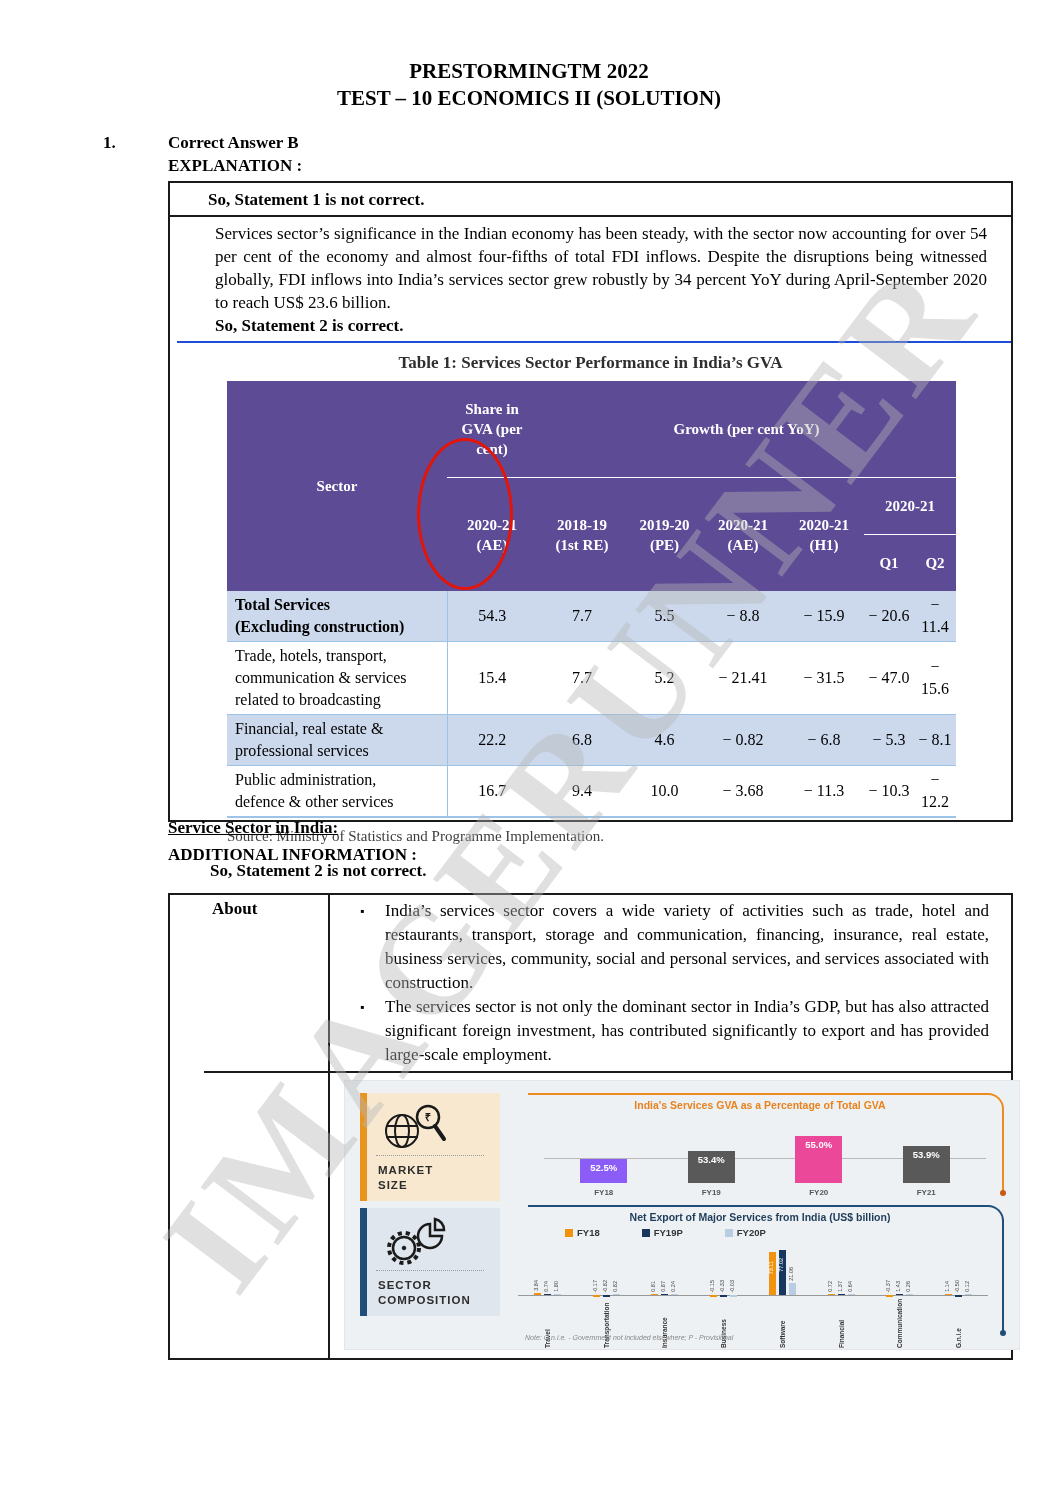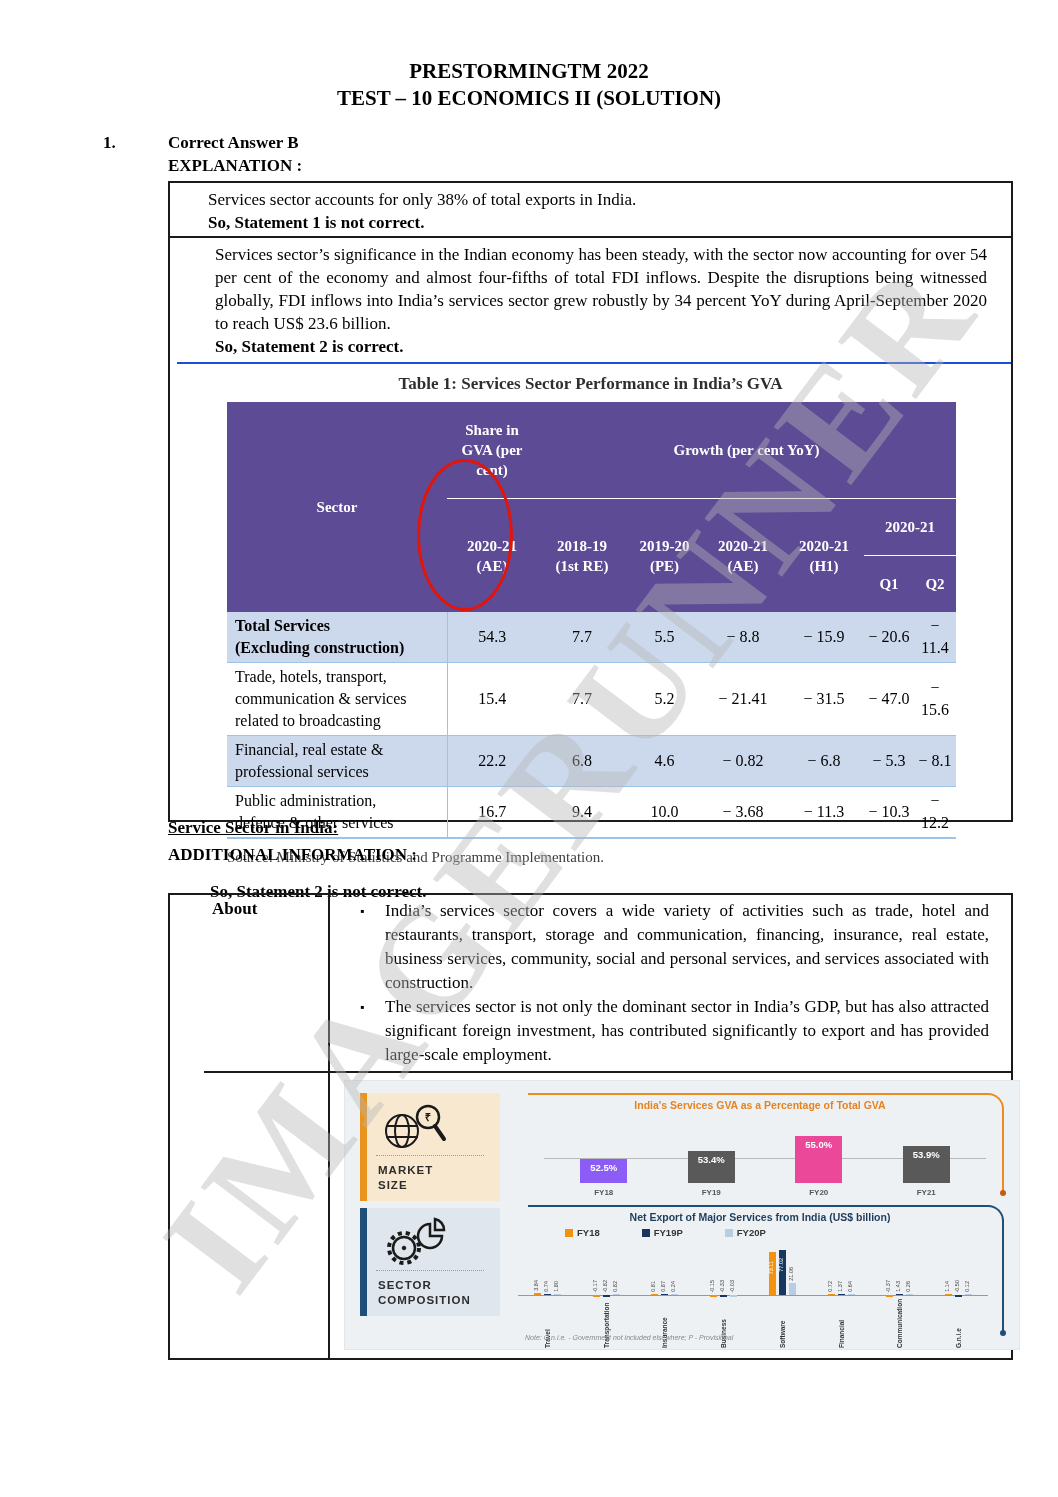--- a/index.html
+++ b/index.html
@@ -131,21 +131,20 @@
     <div data-interactable="false">PRESTORMINGTM 2022</div>
     <div data-interactable="false">TEST – 10 ECONOMICS II (SOLUTION)</div>
   </div>
 
   <div class="q-num" data-interactable="false">1.</div>
   <div class="q-answer" data-interactable="false">Correct Answer B</div>
   <div class="q-expl" data-interactable="false">EXPLANATION :</div>
 
   <div class="exp-box" data-interactable="false">
     <div class="exp-sec exp-sec-1" data-interactable="false">
-      <div data-interactable="false">Services sector accounts for only 38% of total exports in India.</div>
       <div class="bold" data-interactable="false">So, Statement 1 is not correct.</div>
     </div>
     <div class="exp-sec exp-sec-2" data-interactable="false">
       <div class="para" data-interactable="false">Services sector’s significance in the Indian economy has been steady, with the sector now accounting for over 54 per cent of the economy and almost four-fifths of total FDI inflows. Despite the disruptions being witnessed globally, FDI inflows into India’s services sector grew robustly by 34 percent YoY during April-September 2020 to reach US$ 23.6 billion.</div>
       <div class="bold" data-interactable="false">So, Statement 2 is correct.</div>
     </div>
     <div class="exp-sec-3" data-interactable="false">
       <div class="tbl-title" data-interactable="false">Table 1: Services Sector Performance in India’s GVA</div>
       <table class="gva" data-interactable="false">
         <colgroup>

